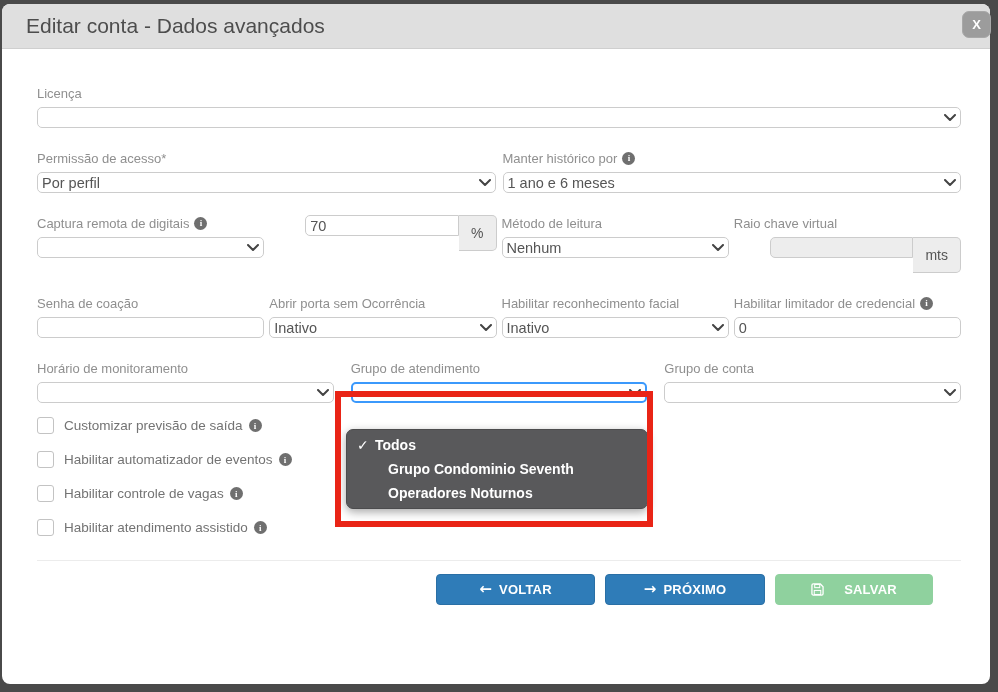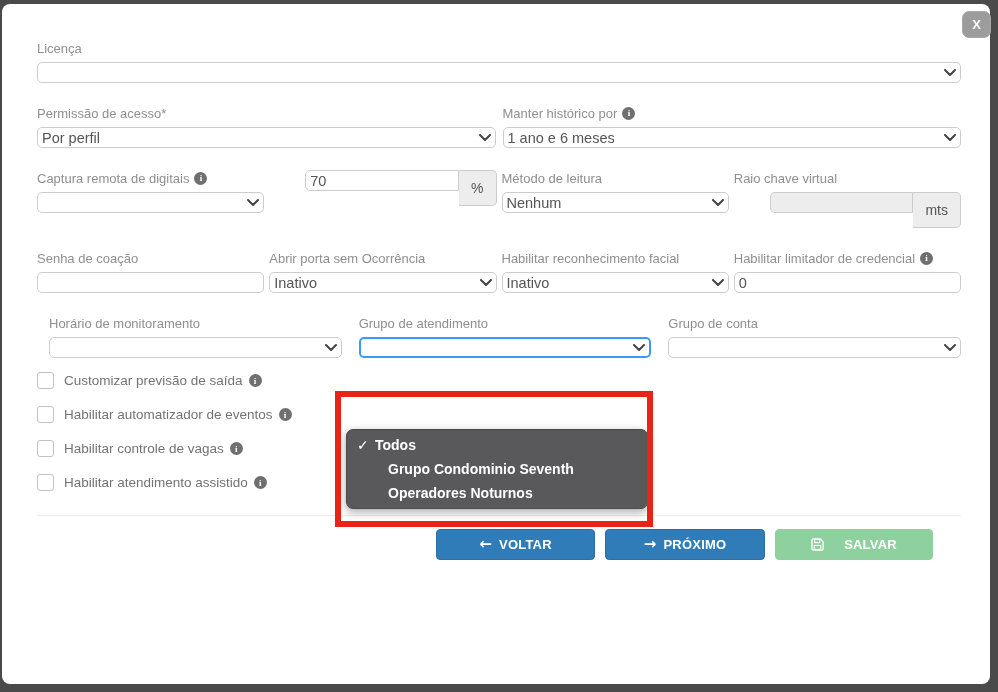--- a/index.html
+++ b/index.html
@@ -26,21 +26,21 @@
   }
   .modal-body { padding:36px 29px 0 35px; position:relative; }
 
   .fgroup { margin-bottom:22px; }
   .flabel {
     display:flex; align-items:center; gap:5px;
     font-size:13px; color:#8f8f8f; height:16px; margin-bottom:6px; white-space:nowrap; overflow:hidden;
   }
   .row2 { display:grid; grid-template-columns:1fr 1fr; column-gap:7px; margin-bottom:22px; }
   .row4 { display:grid; grid-template-columns:repeat(4,1fr); column-gap:5px; margin-bottom:22px; }
-  .row3 { display:grid; grid-template-columns:repeat(3,1fr); column-gap:17px; margin-bottom:0;margin-left:12px; }
+  .row3 { display:grid; grid-template-columns:repeat(3,1fr); column-gap:17px; margin-bottom:0; }
 
   .control {
     height:21px; border:1px solid #cccccc; border-radius:5px; background:#fff;
     display:flex; align-items:center; padding:0 4px; font-size:14.5px; color:#555;
   }
   .select { justify-content:space-between; cursor:pointer; }
   .select .chev { flex:0 0 auto; margin-left:8px; display:flex; }
   .focused { border:2px solid #3b99fc; }
   .input-group { display:flex; height:36px;margin-left:36px; }
   .input-group .control { flex:1; border-radius:5px 0 0 5px; min-width:0; }
@@ -96,20 +96,23 @@
 
   .red-box {
     position:absolute; left:335px; top:391px; width:318px; height:136px;
     border:6px solid #e92416; z-index:30; pointer-events:none;
   }
 </style>
 </head>
 <body>
 
 <div class="modal">
+  <div class="modal-header">
+    <div class="modal-title">Editar conta - Dados avançados</div>
+  </div>
 
   <div class="modal-body">
 
     <div class="fgroup">
       <div class="flabel">Licença</div>
       <div class="control select">
         <span></span>
         <span class="chev">
           <svg width="12" height="8" viewBox="0 0 12 8">
               <path d="M1 1l5 5 5-5" stroke="#444" stroke-width="2" fill="none" stroke-linecap="round" stroke-linejoin="round"></path>

